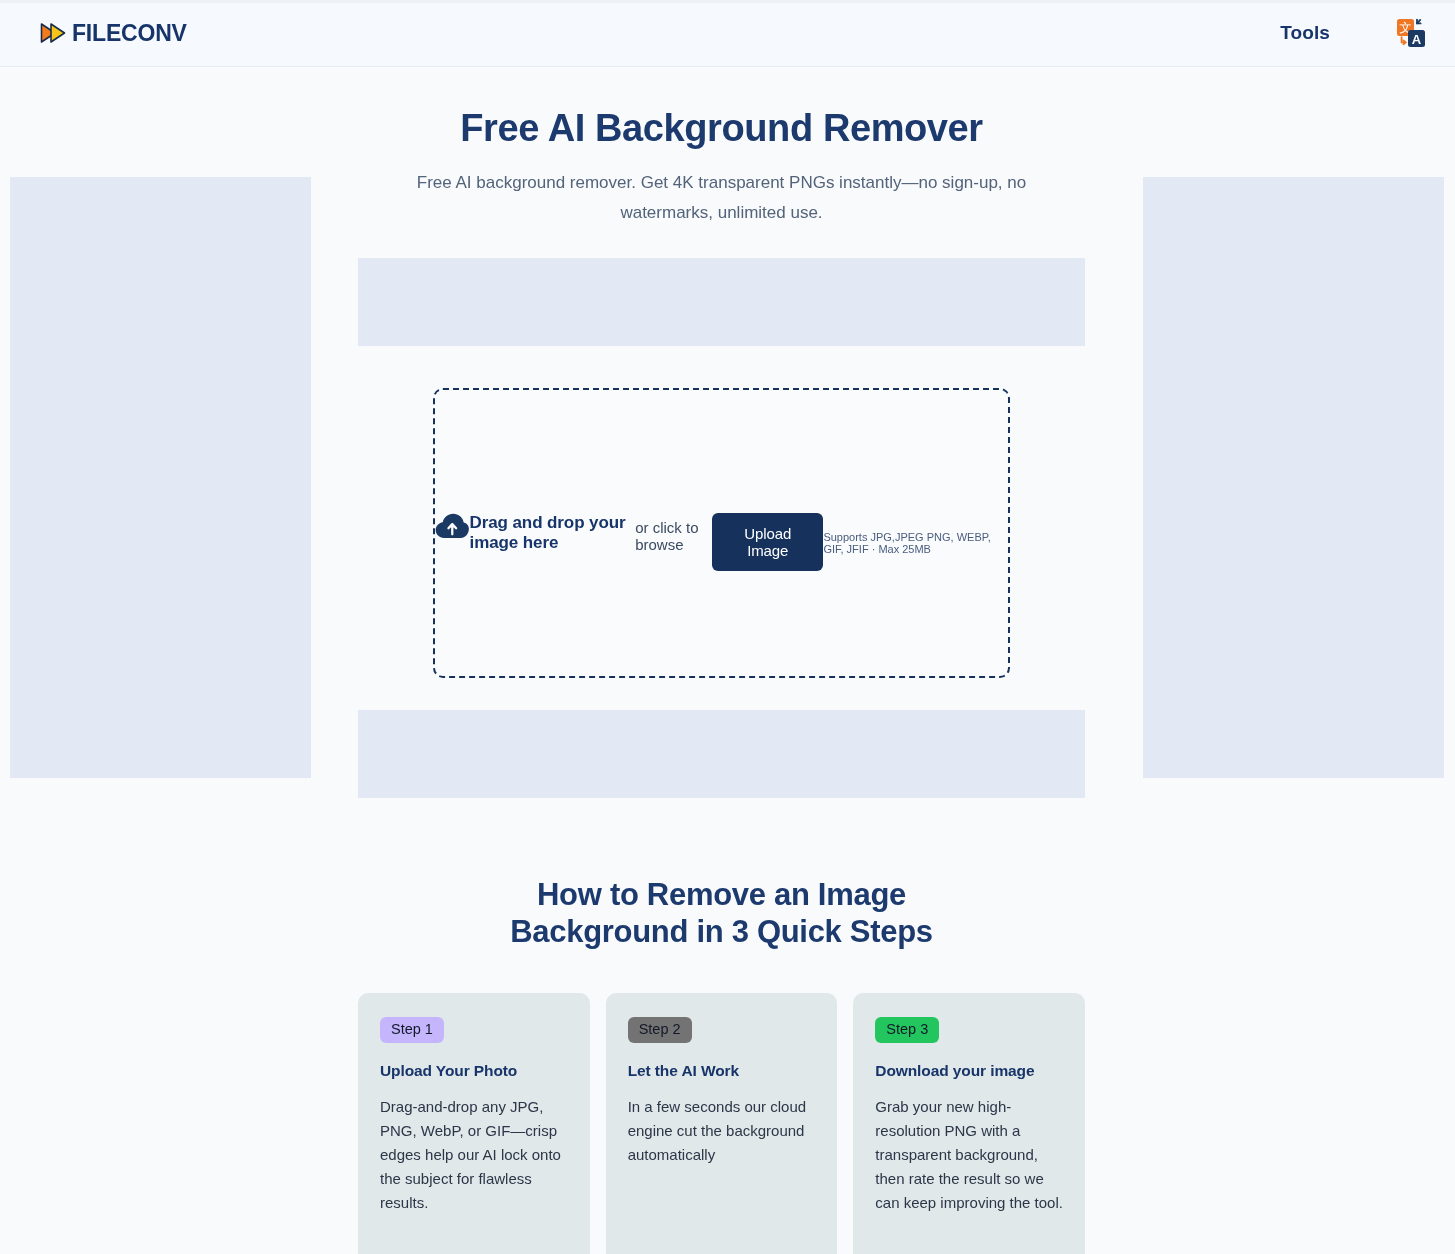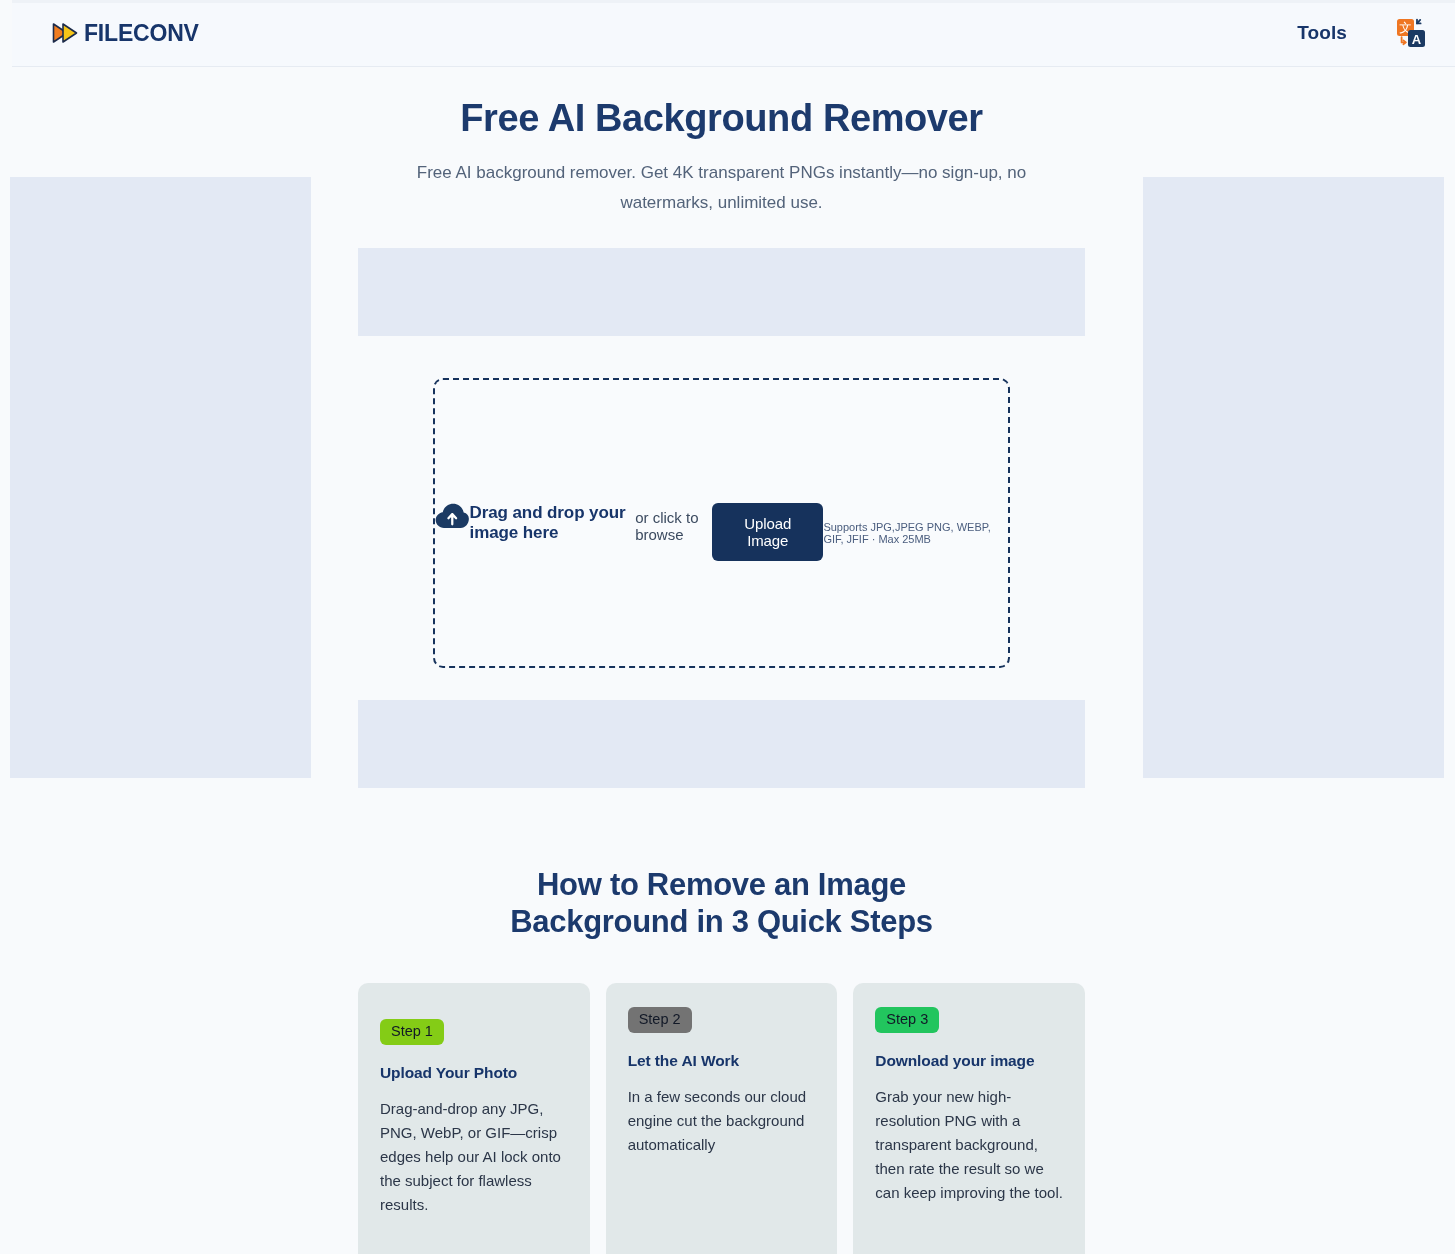--- a/index.html
+++ b/index.html
@@ -20,21 +20,20 @@
   
   .header {
     height: 67px;
     background: #f6f9fd;
     border-bottom: 1px solid #e6ebf2;
     display: flex;
     align-items: center;
     justify-content: space-between;
     padding: 0 28px 0 40px;
     position: relative;
-    margin-left: 12px;
   }
   .header::before {
     content: "";
     position: absolute;
     top: 0; left: 0; right: 0;
     height: 3px;
     background: #eef2f7;
   }
 
   .brand {
@@ -47,21 +46,21 @@
   .brand-text {
     font-size: 23px;
     font-weight: 700;
     letter-spacing: -0.2px;
     color: #17356a;
   }
 
   .header-right {
     display: flex;
     align-items: center;
-    gap: 48px;
+    gap: 65px;
   }
   .tools-link {
     font-size: 19px;
     font-weight: 700;
     color: #17356a;
     cursor: pointer;
     letter-spacing: 0.1px;
   }
   .translate-btn {
     width: 32px;
@@ -86,21 +85,21 @@
   .ad-side.right { left: 1143px; top: 110px; height: 601px; }
 
   .main-col {
     position: absolute;
     left: 358px;
     top: 0;
     width: 727px;
   }
 
   .hero-title {
-    margin-top: 29px;
+    margin-top: 39px;
     text-align: center;
     font-size: 38px;
     font-weight: 700;
     color: #1c3a6d;
     letter-spacing: -0.4px;
     line-height: 1.2;
   }
   .hero-sub {
     margin: 16px auto 0;
     width: 700px;
@@ -189,21 +188,21 @@
   }
   .step-badge {
     display: inline-block;
     border-radius: 6px;
     padding: 5px 11px 6px;
     font-size: 14.5px;
     color: #111827;
     font-weight: 400;
     line-height: 1;
   }
-  .step-badge.s1 { background: #84cc16; margin-top: 12px; }
+  .step-badge.s1 { background: #c4b5fd; }
   .step-badge.s2 { background: #737373; }
   .step-badge.s3 { background: #22c55e; padding-left: 11px; }
   .step-title {
     margin-top: 19px;
     font-size: 15.5px;
     font-weight: 700;
     color: #17356a;
     letter-spacing: -0.1px;
   }
   .step-body {

